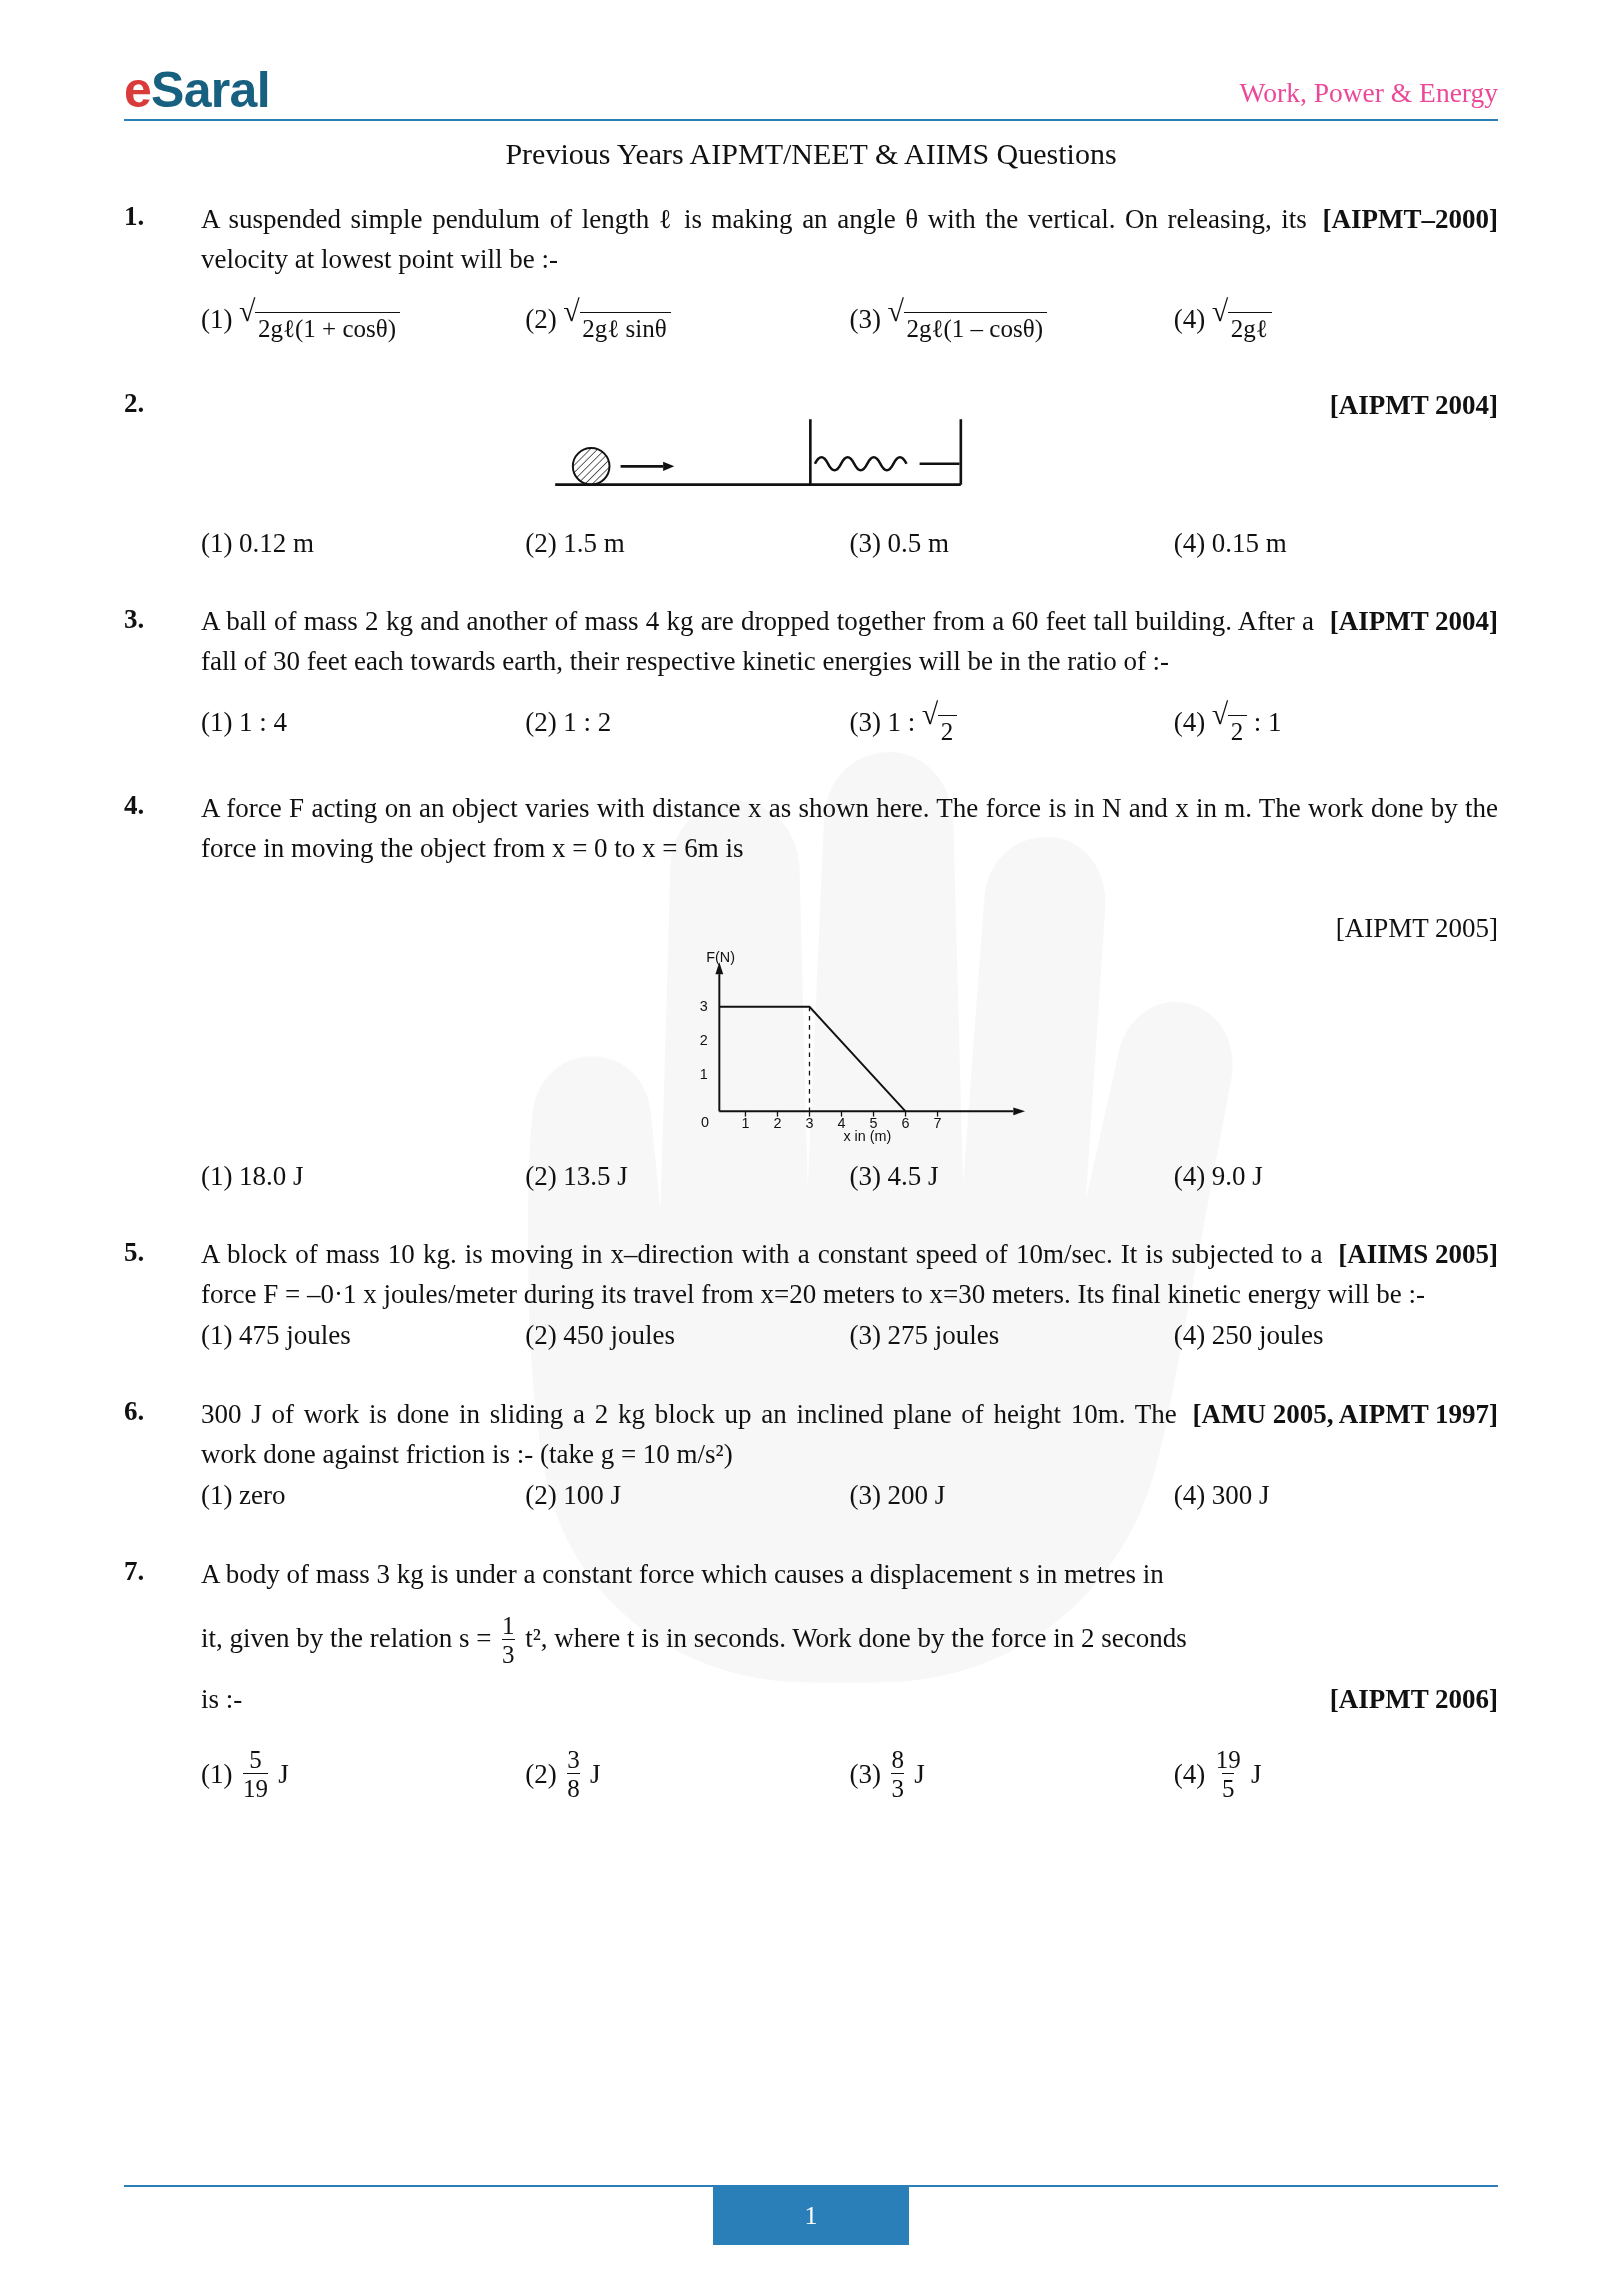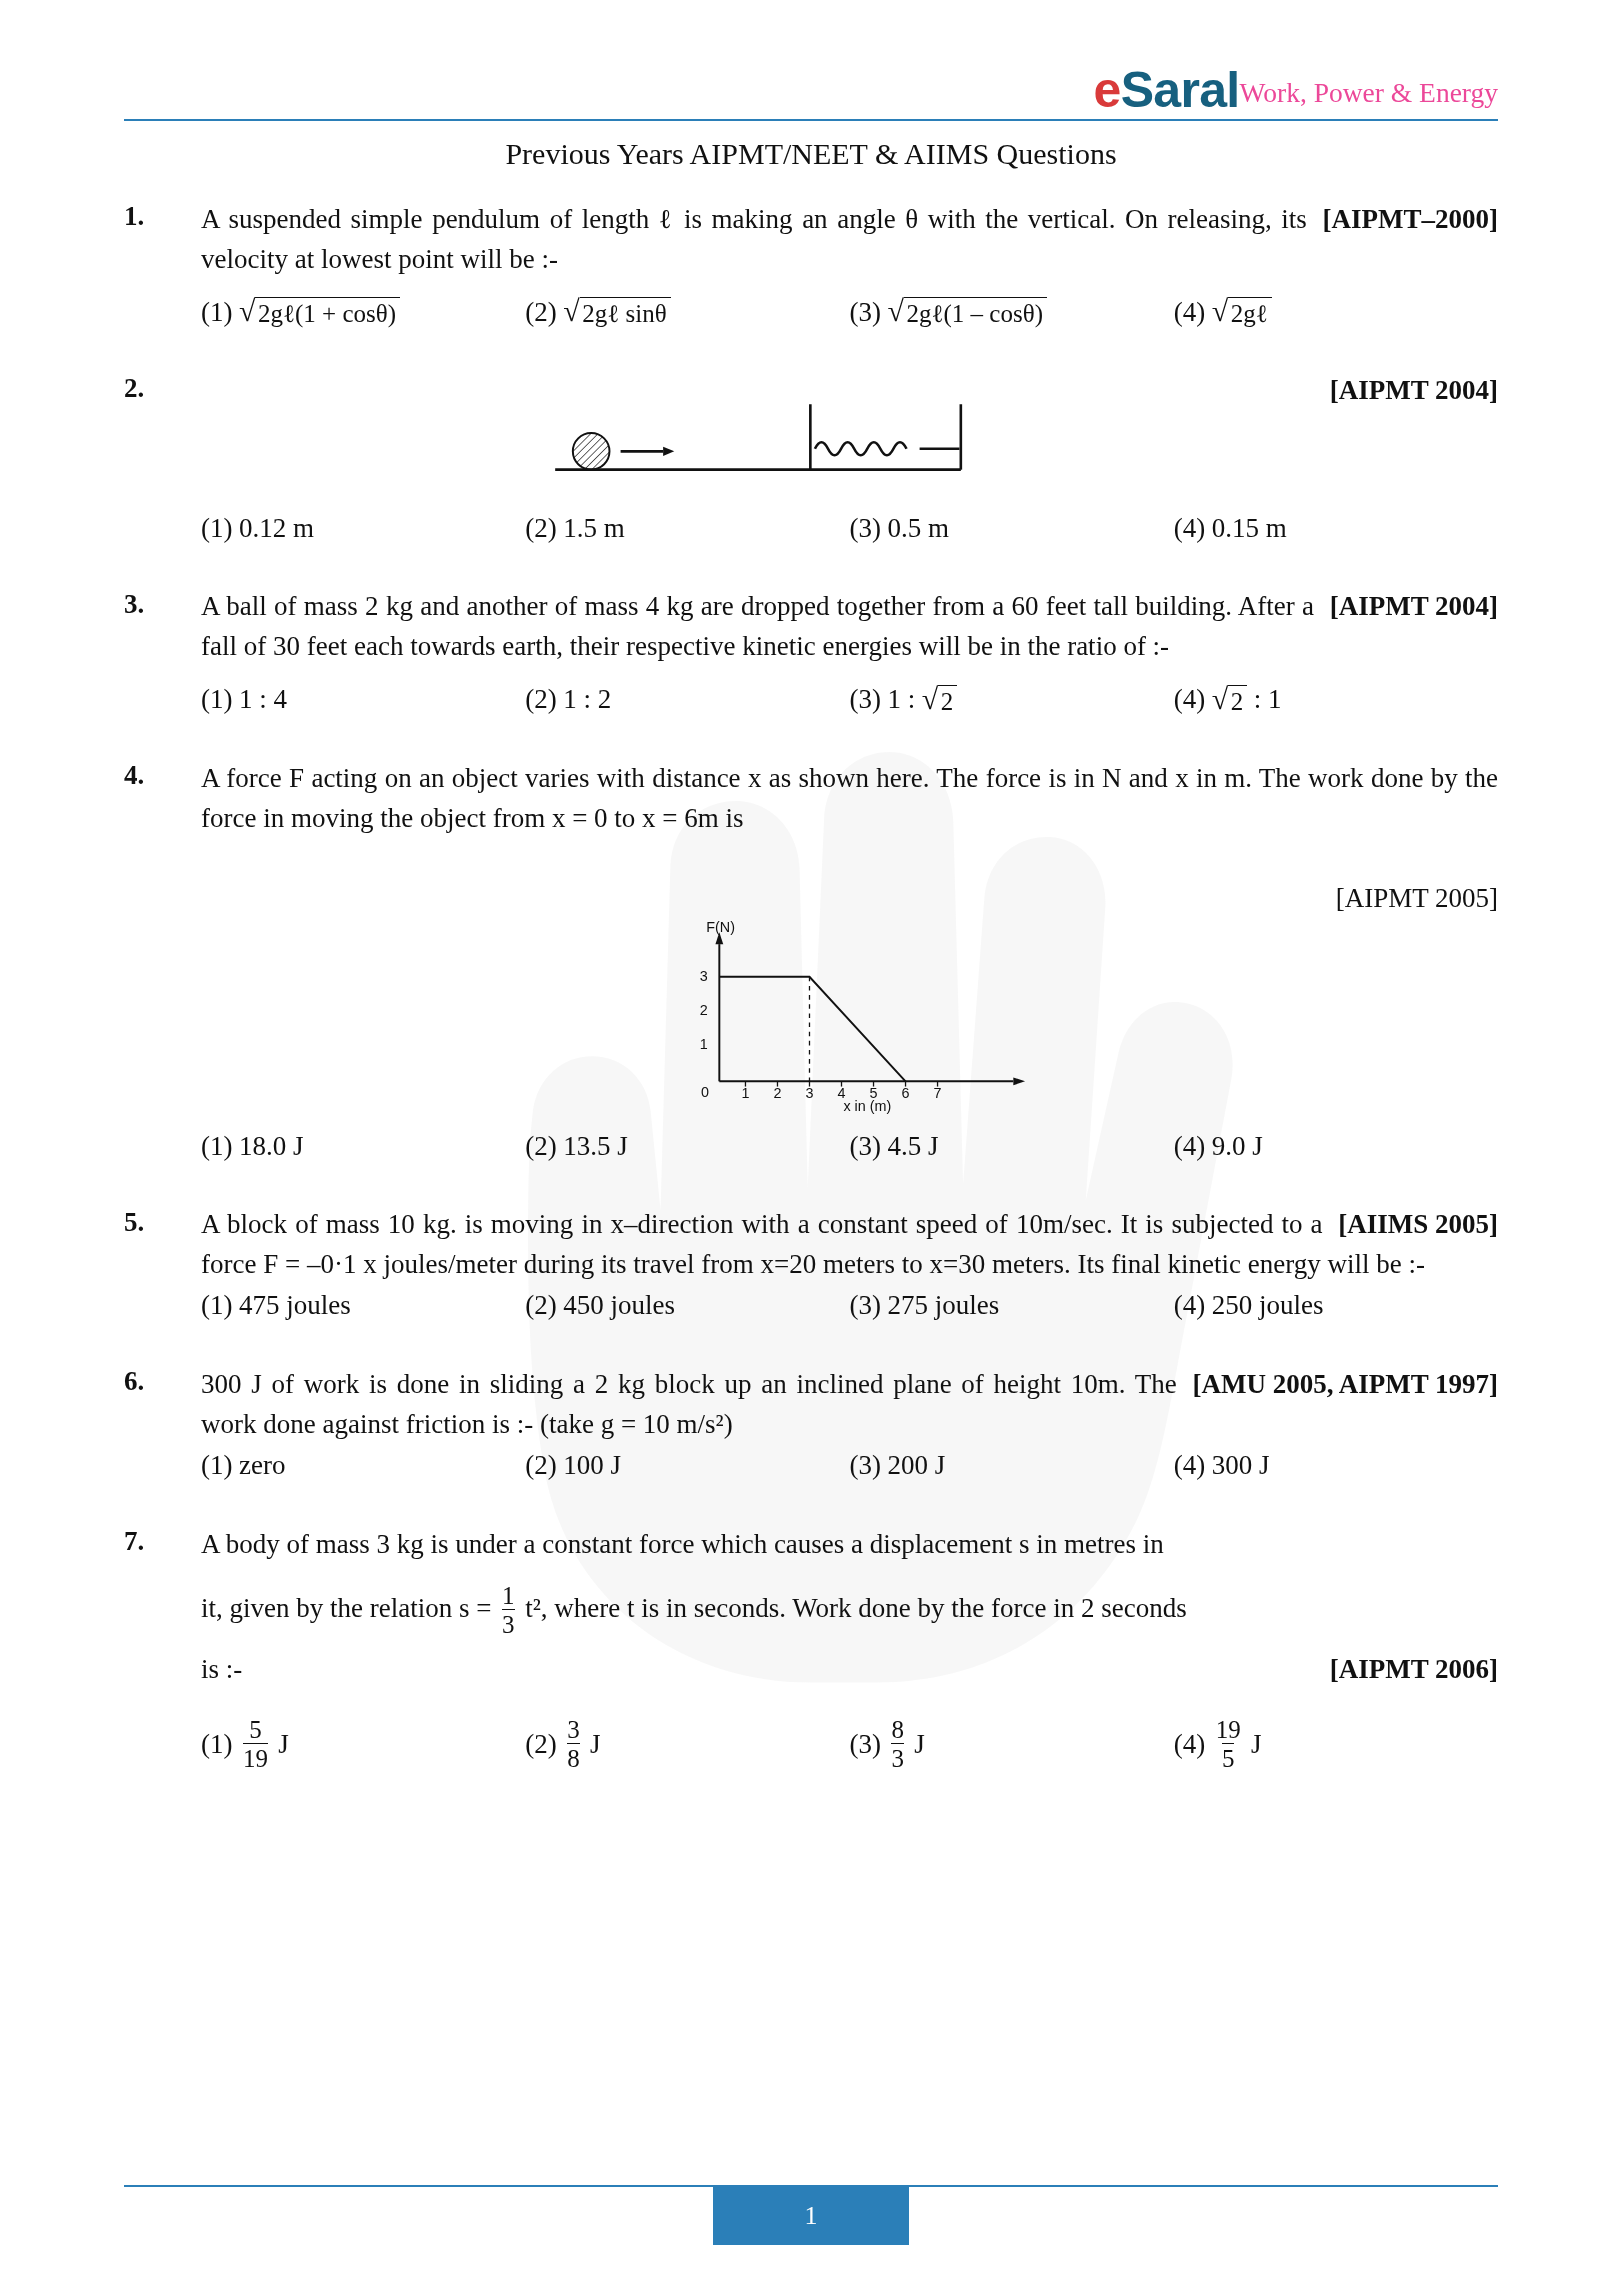--- a/index.html
+++ b/index.html
@@ -25,21 +25,21 @@
     transform:translate(-50%,-50%);
     width:982px; height:1243px;
     opacity:0.55;
     pointer-events:none;
     z-index:0;
   }
   .content { position:relative; z-index:2; }
 
   
   .header {
-    display:flex; align-items:flex-end; justify-content:flex-end;
+    display:flex; align-items:flex-end; justify-content:space-between;
     padding-bottom:3.9px;
     border-bottom:2.6px solid #2b7fb8;
   }
   .logo { font-size:50px; font-weight:bold; letter-spacing:-0.7px; line-height:1; }
   .logo .e { color:#d93a3a; font-family:"Liberation Sans", sans-serif; }
   .logo .saral { color:#17607f; font-family:"Liberation Sans", sans-serif; }
   .header-right { font-size:27.5px; color:#ec4899; padding-bottom:6.5px; }
 
   .doc-title {
     text-align:center;
@@ -72,21 +72,21 @@
   .opt { flex:1 1 25%; display:flex; align-items:center; gap:6.5px; white-space:nowrap; }
   .opt-lbl { }
   .spacer-lg { height:37px; }
 
   
   .sqrt { display:inline-flex; align-items:stretch; font-size:25px; }
   .sqrt .sign { font-size:30px; line-height:1; }
   .sqrt .body {
     border-top:1.3px solid #111;
     padding:1.3px 3.9px 0 2.6px;
-    margin-top:1px;
+    margin-top:16px;
   }
 
   
   .frac {
     display:inline-flex; flex-direction:column; align-items:center;
     vertical-align:middle; margin:0 3.9px;
     font-size:25px; line-height:1.1;
   }
   .frac .den { border-top:1.3px solid #111; padding-top:0.7px; }
 

